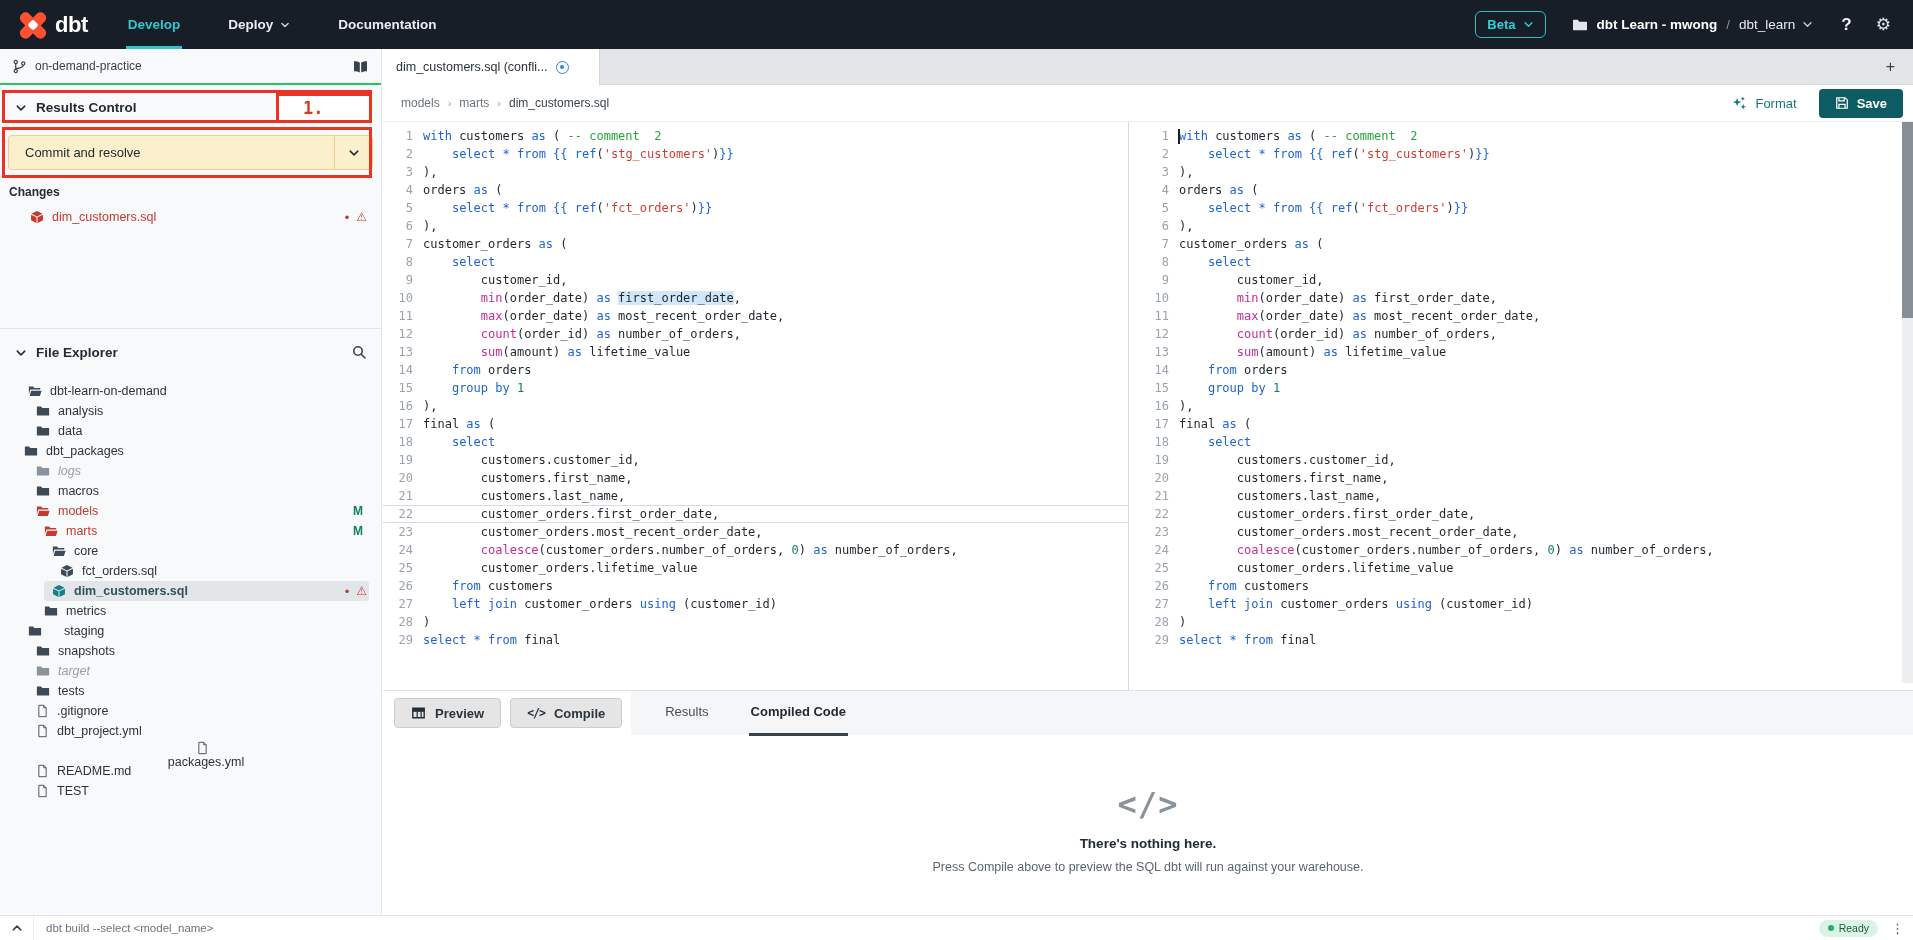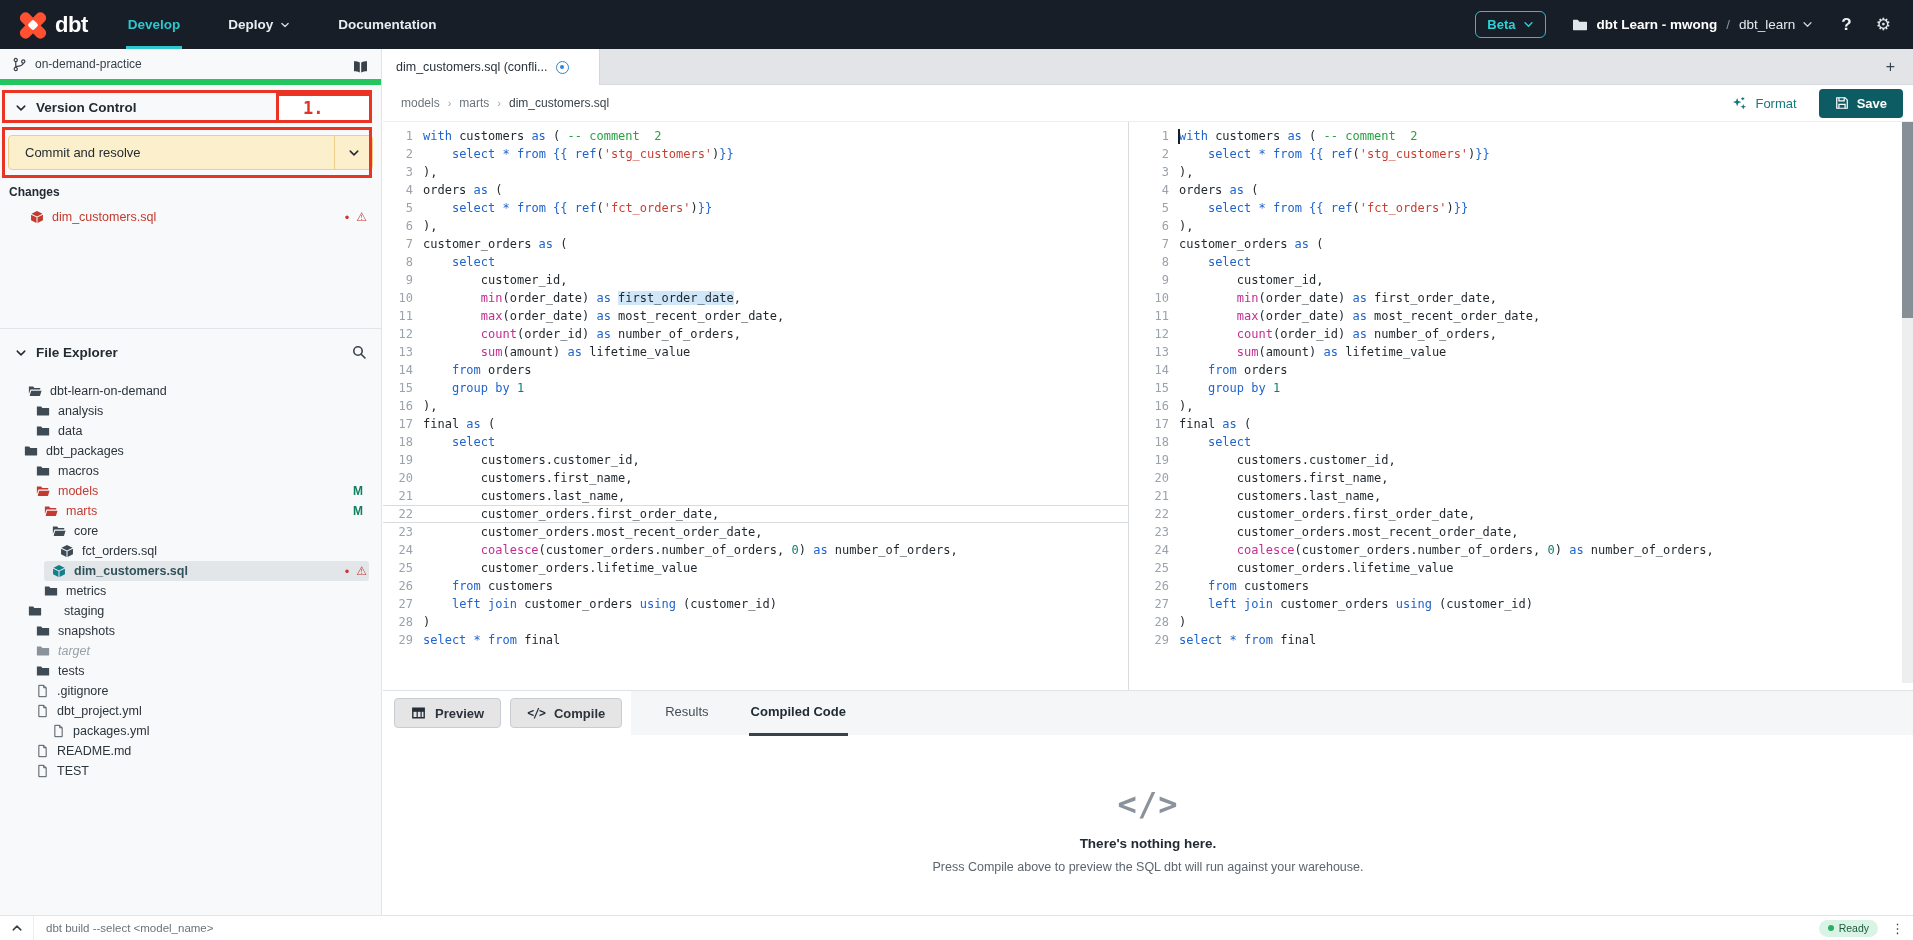--- a/index.html
+++ b/index.html
@@ -24,21 +24,21 @@
   .acct .folder-ic { margin-right:9px; display:flex; }
   .acct-name { color:#fff; font-weight:700; }
   .acct-sep { color:#8b949e; margin:0 9px; }
   .proj-name { color:#e7ebee; font-weight:400; }
   .acct .chev { margin-left:7px; display:flex; }
   .help-q { margin-left:28px; color:#eef1f4; font-weight:700; font-size:17px; cursor:pointer; }
   .gear { margin-left:24px; color:#dfe5ea; font-size:17px; cursor:pointer; line-height:1; }
 
   
   .sidebar { position:absolute; top:49px; left:0; width:382px; bottom:25px; background:#f8f9fa; border-right:1px solid #e2e5e8; z-index:10; }
-  .branch-row { position:absolute; top:0; left:0; right:0; height:36px; border-bottom:6px solid #22c55e; display:flex; align-items:center; padding-left:12px; }
+  .branch-row { position:absolute; top:0; left:0; right:0; height:36px; border-bottom:2px solid #22c55e; display:flex; align-items:center; padding-left:12px; }
   .branch-row .bi { display:flex; width:15px; }
   .branch-name { margin-left:8px; font-size:12px; color:#39424b; }
   .book-btn { position:absolute; right:12px; top:10px; cursor:pointer; display:flex; }
 
   .vc-header { position:absolute; top:43px; left:0; right:0; height:31px; display:flex; align-items:center; padding-left:15px; cursor:pointer; }
   .sec-title { margin-left:9px; font-size:13.5px; font-weight:700; color:#232b33; }
   .commit-btn { position:absolute; top:86px; left:8px; right:8px; height:35px; background:#fbf0cb; border:1px solid #ecd089; border-radius:4px; display:flex; align-items:center; font-size:13px; color:#232b33; cursor:pointer; }
   .commit-label { padding-left:16px; }
   .commit-chev { margin-left:auto; width:38px; height:100%; border-left:1px solid #ecd089; display:flex; align-items:center; justify-content:center; cursor:pointer; }
 
@@ -202,21 +202,21 @@
           <path d="M1.5 2.2c2 0 4.5.3 5.8 1.4v10c-1.3-1-3.8-1.3-5.8-1.3zM14.5 2.2c-2 0-4.5.3-5.8 1.4v10c1.3-1 3.8-1.3 5.8-1.3z"></path>
         </svg>
       </span>
 
     <div class="vc-header">
       <span class="chev">
           <svg width="12" height="12" viewBox="0 0 16 16">
             <path d="M3 5.5 8 10.5 13 5.5" fill="none" stroke="#232b33" stroke-width="2" stroke-linecap="round" stroke-linejoin="round"></path>
           </svg>
         </span>
-      <span class="sec-title">Version Control</span>
+      <span class="sec-title">Results Control</span>
     </div>
 
     <div class="commit-btn">
       <span class="commit-label">Commit and resolve</span>
       <span class="commit-chev">
           <svg width="12" height="12" viewBox="0 0 16 16">
             <path d="M3 5.5 8 10.5 13 5.5" fill="none" stroke="#232b33" stroke-width="2" stroke-linecap="round" stroke-linejoin="round"></path>
           </svg>
         </span>
     </div>
@@ -281,20 +281,28 @@
           <span class="lbl">data</span>
         </div>
         <div class="tree-row" style="padding-left: 24px;">
           <span class="ic">
             <svg width="14" height="14" viewBox="0 0 16 16" fill="#3e4a54">
               <path d="M1.5 2.8h4.3l1.5 1.9h7.2c.3 0 .5.2.5.5v7.5c0 .3-.2.5-.5.5H1.5c-.3 0-.5-.2-.5-.5V3.3c0-.3.2-.5.5-.5z"></path>
             </svg>
           </span>
           <span class="lbl">dbt_packages</span>
         </div>
+        <div class="tree-row muted" style="padding-left: 36px;">
+          <span class="ic">
+            <svg width="14" height="14" viewBox="0 0 16 16" fill="#8a939b">
+              <path d="M1.5 2.8h4.3l1.5 1.9h7.2c.3 0 .5.2.5.5v7.5c0 .3-.2.5-.5.5H1.5c-.3 0-.5-.2-.5-.5V3.3c0-.3.2-.5.5-.5z"></path>
+            </svg>
+          </span>
+          <span class="lbl">logs</span>
+        </div>
         <div class="tree-row" style="padding-left: 36px;">
           <span class="ic">
             <svg width="14" height="14" viewBox="0 0 16 16" fill="#3e4a54">
               <path d="M1.5 2.8h4.3l1.5 1.9h7.2c.3 0 .5.2.5.5v7.5c0 .3-.2.5-.5.5H1.5c-.3 0-.5-.2-.5-.5V3.3c0-.3.2-.5.5-.5z"></path>
             </svg>
           </span>
           <span class="lbl">macros</span>
         </div>
         <div class="tree-row red" style="padding-left: 36px;">
           <span class="ic">
@@ -397,21 +405,21 @@
         </div>
         <div class="tree-row" style="padding-left: 36px;">
           <span class="ic">
             <svg width="13" height="14" viewBox="0 0 16 16" fill="none" stroke="#4a545e" stroke-width="1.2">
               <path d="M3.5 1h6l3 3v11h-9z"></path>
               <path d="M9.5 1v3h3"></path>
             </svg>
           </span>
           <span class="lbl">dbt_project.yml</span>
         </div>
-        <div class="tree-row" style="padding-left: 52px;">
+        <div class="tree-row" style="padding-left: 31px; flex-direction: column;">
           <span class="ic">
             <svg width="13" height="14" viewBox="0 0 16 16" fill="none" stroke="#4a545e" stroke-width="1.2">
               <path d="M3.5 1h6l3 3v11h-9z"></path>
               <path d="M9.5 1v3h3"></path>
             </svg>
           </span>
           <span class="lbl">packages.yml</span>
         </div>
         <div class="tree-row" style="padding-left: 36px;">
           <span class="ic">

